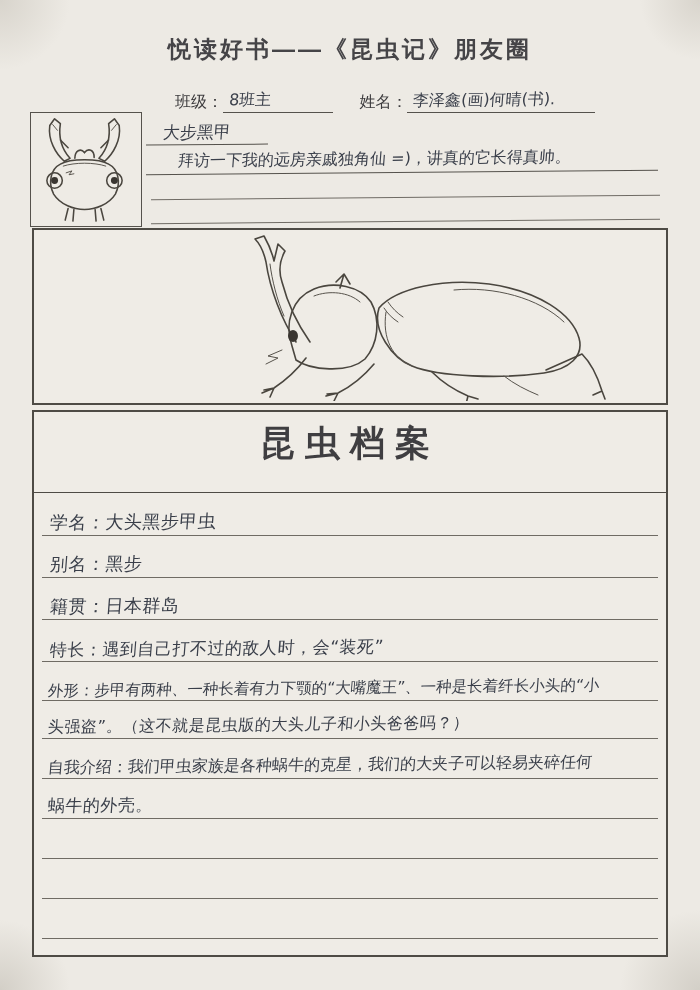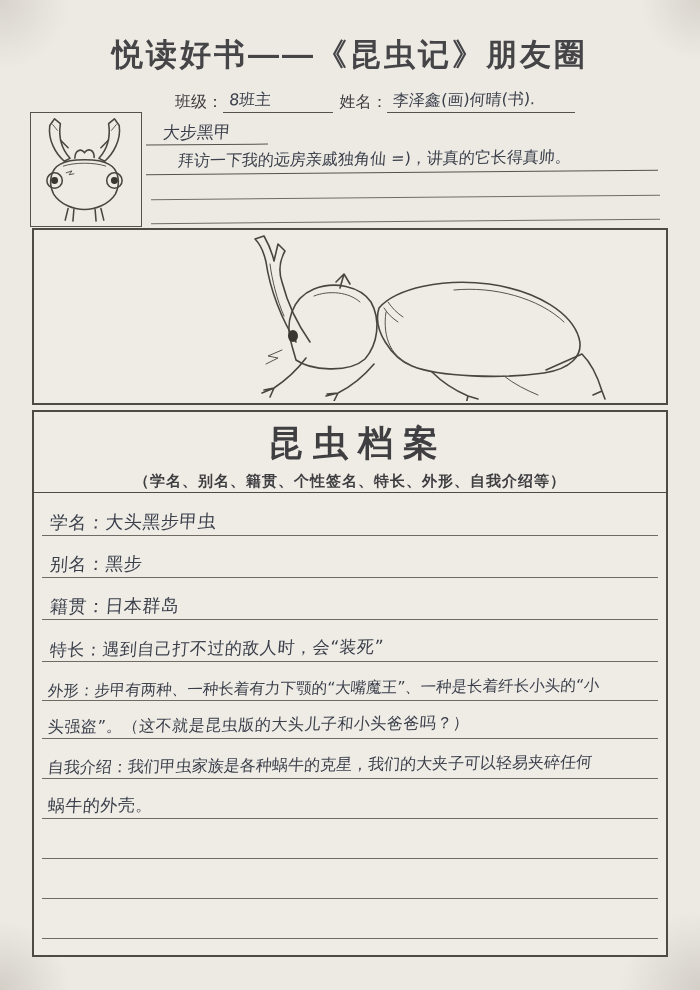--- a/index.html
+++ b/index.html
@@ -14,21 +14,21 @@
     background:
       radial-gradient(circle at 0% 0%, #d8d4cc 0px, rgba(216,212,204,0) 70px),
       radial-gradient(circle at 100% 0%, #d8d4cc 0px, rgba(216,212,204,0) 60px),
       radial-gradient(circle at 100% 100%, #d3cfc7 0px, rgba(211,207,199,0) 80px),
       radial-gradient(circle at 0% 100%, #d3cfc7 0px, rgba(211,207,199,0) 70px),
       #edeae4;
   }
   
   .title{
     position:absolute;top:34px;left:0;width:700px;margin:0;
-    text-align:center;font-size:31px;font-weight:800;color:#454447;
+    text-align:center;font-size:23px;font-weight:800;color:#454447;
     letter-spacing:3px;
   }
   .meta-row{position:absolute;top:90px;left:175px;font-size:16px;color:#3c3b3d;}
   .meta-label{font-weight:normal;color:#3c3b3d;}
   .meta-underline{
     display:inline-block;border-bottom:1.5px solid #55524c;
     text-align:left;vertical-align:bottom;padding:0 4px 1px 6px;
   }
   .class-val{width:100px;}
   .name-val{width:178px;margin-right:0;}
@@ -57,21 +57,21 @@
     position:absolute;left:32px;top:228px;width:632px;height:173px;
     border:2px solid #4e4b45;background:#efece6;
   }
   .drawing-box svg{position:absolute;left:0;top:0;}
   
   .archive-box{
     position:absolute;left:32px;top:410px;width:632px;height:543px;
     border:2px solid #4e4b45;background:#efece6;
   }
   .archive-title{
-    position:absolute;top:8px;left:8px;width:100%;margin:0;text-align:center;
+    position:absolute;top:8px;left:0;width:100%;margin:0;text-align:center;
     font-size:35px;font-weight:800;color:#3f3e41;letter-spacing:10px;
   }
   .archive-subtitle{
     position:absolute;top:60px;left:0;width:100%;text-align:center;
     font-size:15px;font-weight:bold;color:#3f3e41;letter-spacing:1px;
   }
   .archive-sep{position:absolute;top:80px;left:0;width:100%;border-top:1.5px solid #4e4b45;}
   .rule{position:absolute;left:8px;right:8px;border-top:1px solid #6f6b64;}
   .entry{position:absolute;font-size:16.5px;letter-spacing:0.5px;}
   
@@ -81,21 +81,21 @@
 </style>
 </head>
 <body>
 
 <div class="page">
 
   <h1 class="title">悦读好书——《昆虫记》朋友圈</h1>
 
   <div class="meta-row">
     <span class="meta-label">班级：</span><span class="meta-underline class-val"><span class="hw">8班主</span></span>
-    <span class="meta-label" style="margin-left:2px;">姓名：</span><span class="meta-underline name-val"><span class="hw">李泽鑫(画)何晴(书).</span></span>
+    <span class="meta-label" style="margin-left:22px;">姓名：</span><span class="meta-underline name-val"><span class="hw">李泽鑫(画)何晴(书).</span></span>
   </div>
 
   <div class="avatar-box">
     <svg width="107" height="110" viewBox="0 0 110 114">
 
       <path class="ink" d="M30,53 C20,58 17,72 23,84 C30,95 44,100 55,100 C66,100 80,95 87,84 C93,72 90,58 80,53 C70,47 40,47 30,53 Z"></path>
       <path class="ink-thin" d="M33,55 C45,51 65,51 77,55"></path>
       <path class="ink-thin" d="M36,62 l6,-2 -3,4 5,-1"></path>
 
       <path class="ink" d="M34,50 C25,42 17,28 19,13 L24,6 L30,11 C28,24 31,37 40,47 Z"></path>
@@ -150,21 +150,20 @@
       <path class="ink" d="M340,134 C330,146 318,156 304,163 L292,166 M304,163 l-4,8 m4,-8 l-11,1"></path>
       <path class="ink" d="M398,142 C408,152 420,160 434,166 l10,3 m-10,-3 l-2,8"></path>
 
       <path class="ink" d="M512,140 L548,124 M548,124 C558,134 564,148 568,161 l3,8 m-3,-8 l-9,4"></path>
       <path class="ink-thin" d="M470,146 C480,154 492,160 504,165"></path>
     </svg>
   </div>
 
   <div class="archive-box">
     <h2 class="archive-title">昆虫档案</h2>
-    <div class="archive-subtitle">（学名、别名、籍贯、个性签名、特长、外形、自我介绍等）</div>
     <div class="archive-sep"></div>
 
     <div class="rule" style="top:123px"></div>
     <span class="hw entry" style="left:16px;top:98px;font-size:18px;">学名：大头黑步甲虫</span>
 
     <div class="rule" style="top:165px"></div>
     <span class="hw entry" style="left:16px;top:140px;font-size:18px;">别名：黑步</span>
 
     <div class="rule" style="top:207px"></div>
     <span class="hw entry" style="left:16px;top:182px;font-size:18px;">籍贯：日本群岛</span>

